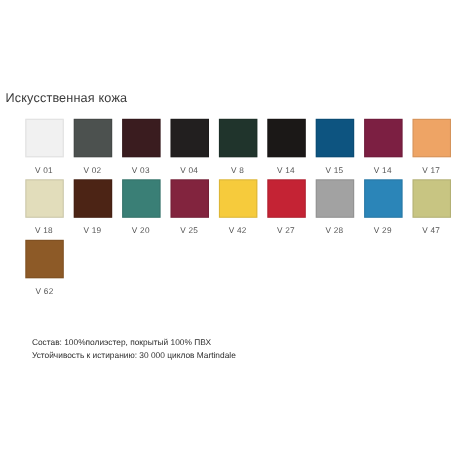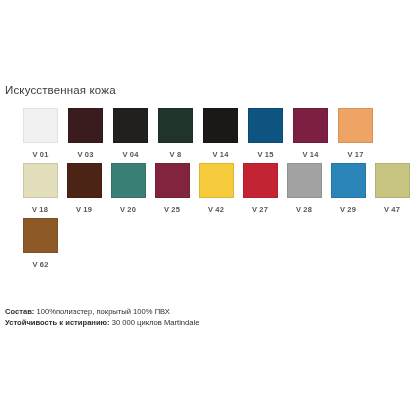--- a/index.html
+++ b/index.html
@@ -29,21 +29,20 @@
     font-size: 11.5px;
     color: #3a3a3a;
     letter-spacing: 0.15px;
     white-space: nowrap;
   }
   .grid {
     position: absolute;
     left: 18px;
     top: 108px;
     width: 396px;
-    font-weight: bold;
   }
   .swatch-row {
     display: flex;
     flex-direction: row;
     align-items: flex-start;
     margin-bottom: 3px;
   }
   .swatch-cell {
     width: 45px;
     display: flex;
@@ -72,38 +71,43 @@
     left: 5px;
     top: 306px;
   }
   .spec-line {
     font-size: 7.6px;
     color: #2e2e2e;
     line-height: 11px;
     white-space: nowrap;
   }
   .spec-line .spec-key {
-    font-weight: bold;
+    font-weight: normal;
+    margin-left: 24px;
   }
   .spec-line .spec-val {
     font-weight: normal;
   }
 </style>
 </head>
 <body style="background: rgb(255, 255, 255);">
 
 <div class="sheet">
 
   <div class="title">Искусственная кожа</div>
 
   <div class="grid">
       <div class="swatch-row">
         <div class="swatch-cell">
           <div class="chip light" style="background: rgb(241, 241, 241);"></div>
           <div class="chip-label">V 01</div>
+        </div>
+        <div class="swatch-cell">
+          <div class="chip" style="background: rgb(76, 81, 79);"></div>
+          <div class="chip-label">V 02</div>
         </div>
         <div class="swatch-cell">
           <div class="chip" style="background: rgb(58, 28, 31);"></div>
           <div class="chip-label">V 03</div>
         </div>
         <div class="swatch-cell">
           <div class="chip" style="background: rgb(34, 31, 31);"></div>
           <div class="chip-label">V 04</div>
         </div>
         <div class="swatch-cell">

